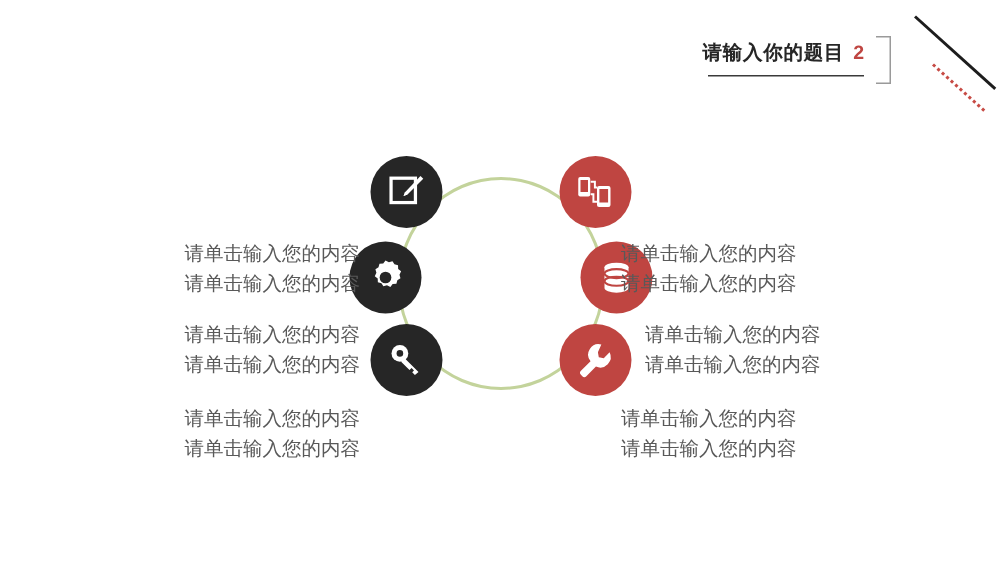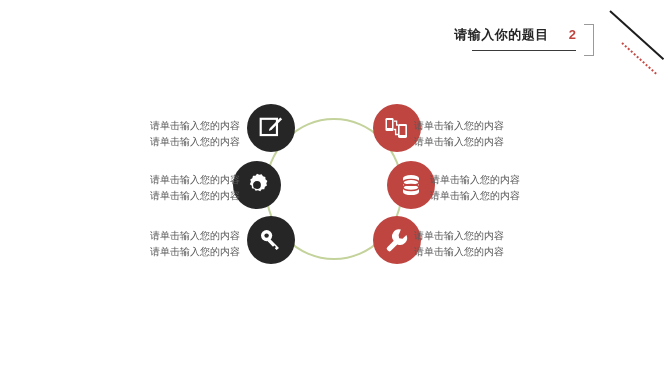--- a/index.html
+++ b/index.html
@@ -19,21 +19,21 @@
     overflow: hidden;
   }
 
   
   .title-block {
     position: absolute;
     top: 28px;
     right: 92px;
     display: flex;
     align-items: center;
-    gap: 20px;
+    gap: 6px;
   }
   .title-text {
     font-size: 13px;
     font-weight: bold;
     color: #262626;
     letter-spacing: 0.5px;
     line-height: 1;
     white-space: nowrap;
   }
   .title-badge {
@@ -125,24 +125,25 @@
   .node-tl { left: 0px;   top: 0px;   }
   .node-tr { left: 126px; top: 0px;   }
   .node-ml { left: -14px; top: 57px;  }
   .node-mr { left: 140px; top: 57px;  }
   .node-bl { left: 0px;   top: 112px; }
   .node-br { left: 126px; top: 112px; }
 
   
   .txt {
     position: absolute;
-    font-size: 10px;
+    font-size: 13px;
     color: #595959;
     line-height: 1.55;
     white-space: nowrap;
+    margin-top: 41px;
   }
   .txt-left  { text-align: right; }
   .txt-right { text-align: left;  }
 
   .txt-l1 { left: 110px; top: 118px; width: 130px; }
   .txt-l2 {  left: 95px; top: 172px; width: 145px; }
   .txt-l3 { left: 110px; top: 228px; width: 130px; }
 
   .txt-r1 { left: 414px; top: 118px; width: 140px; }
   .txt-r2 { left: 430px; top: 172px; width: 140px; }

